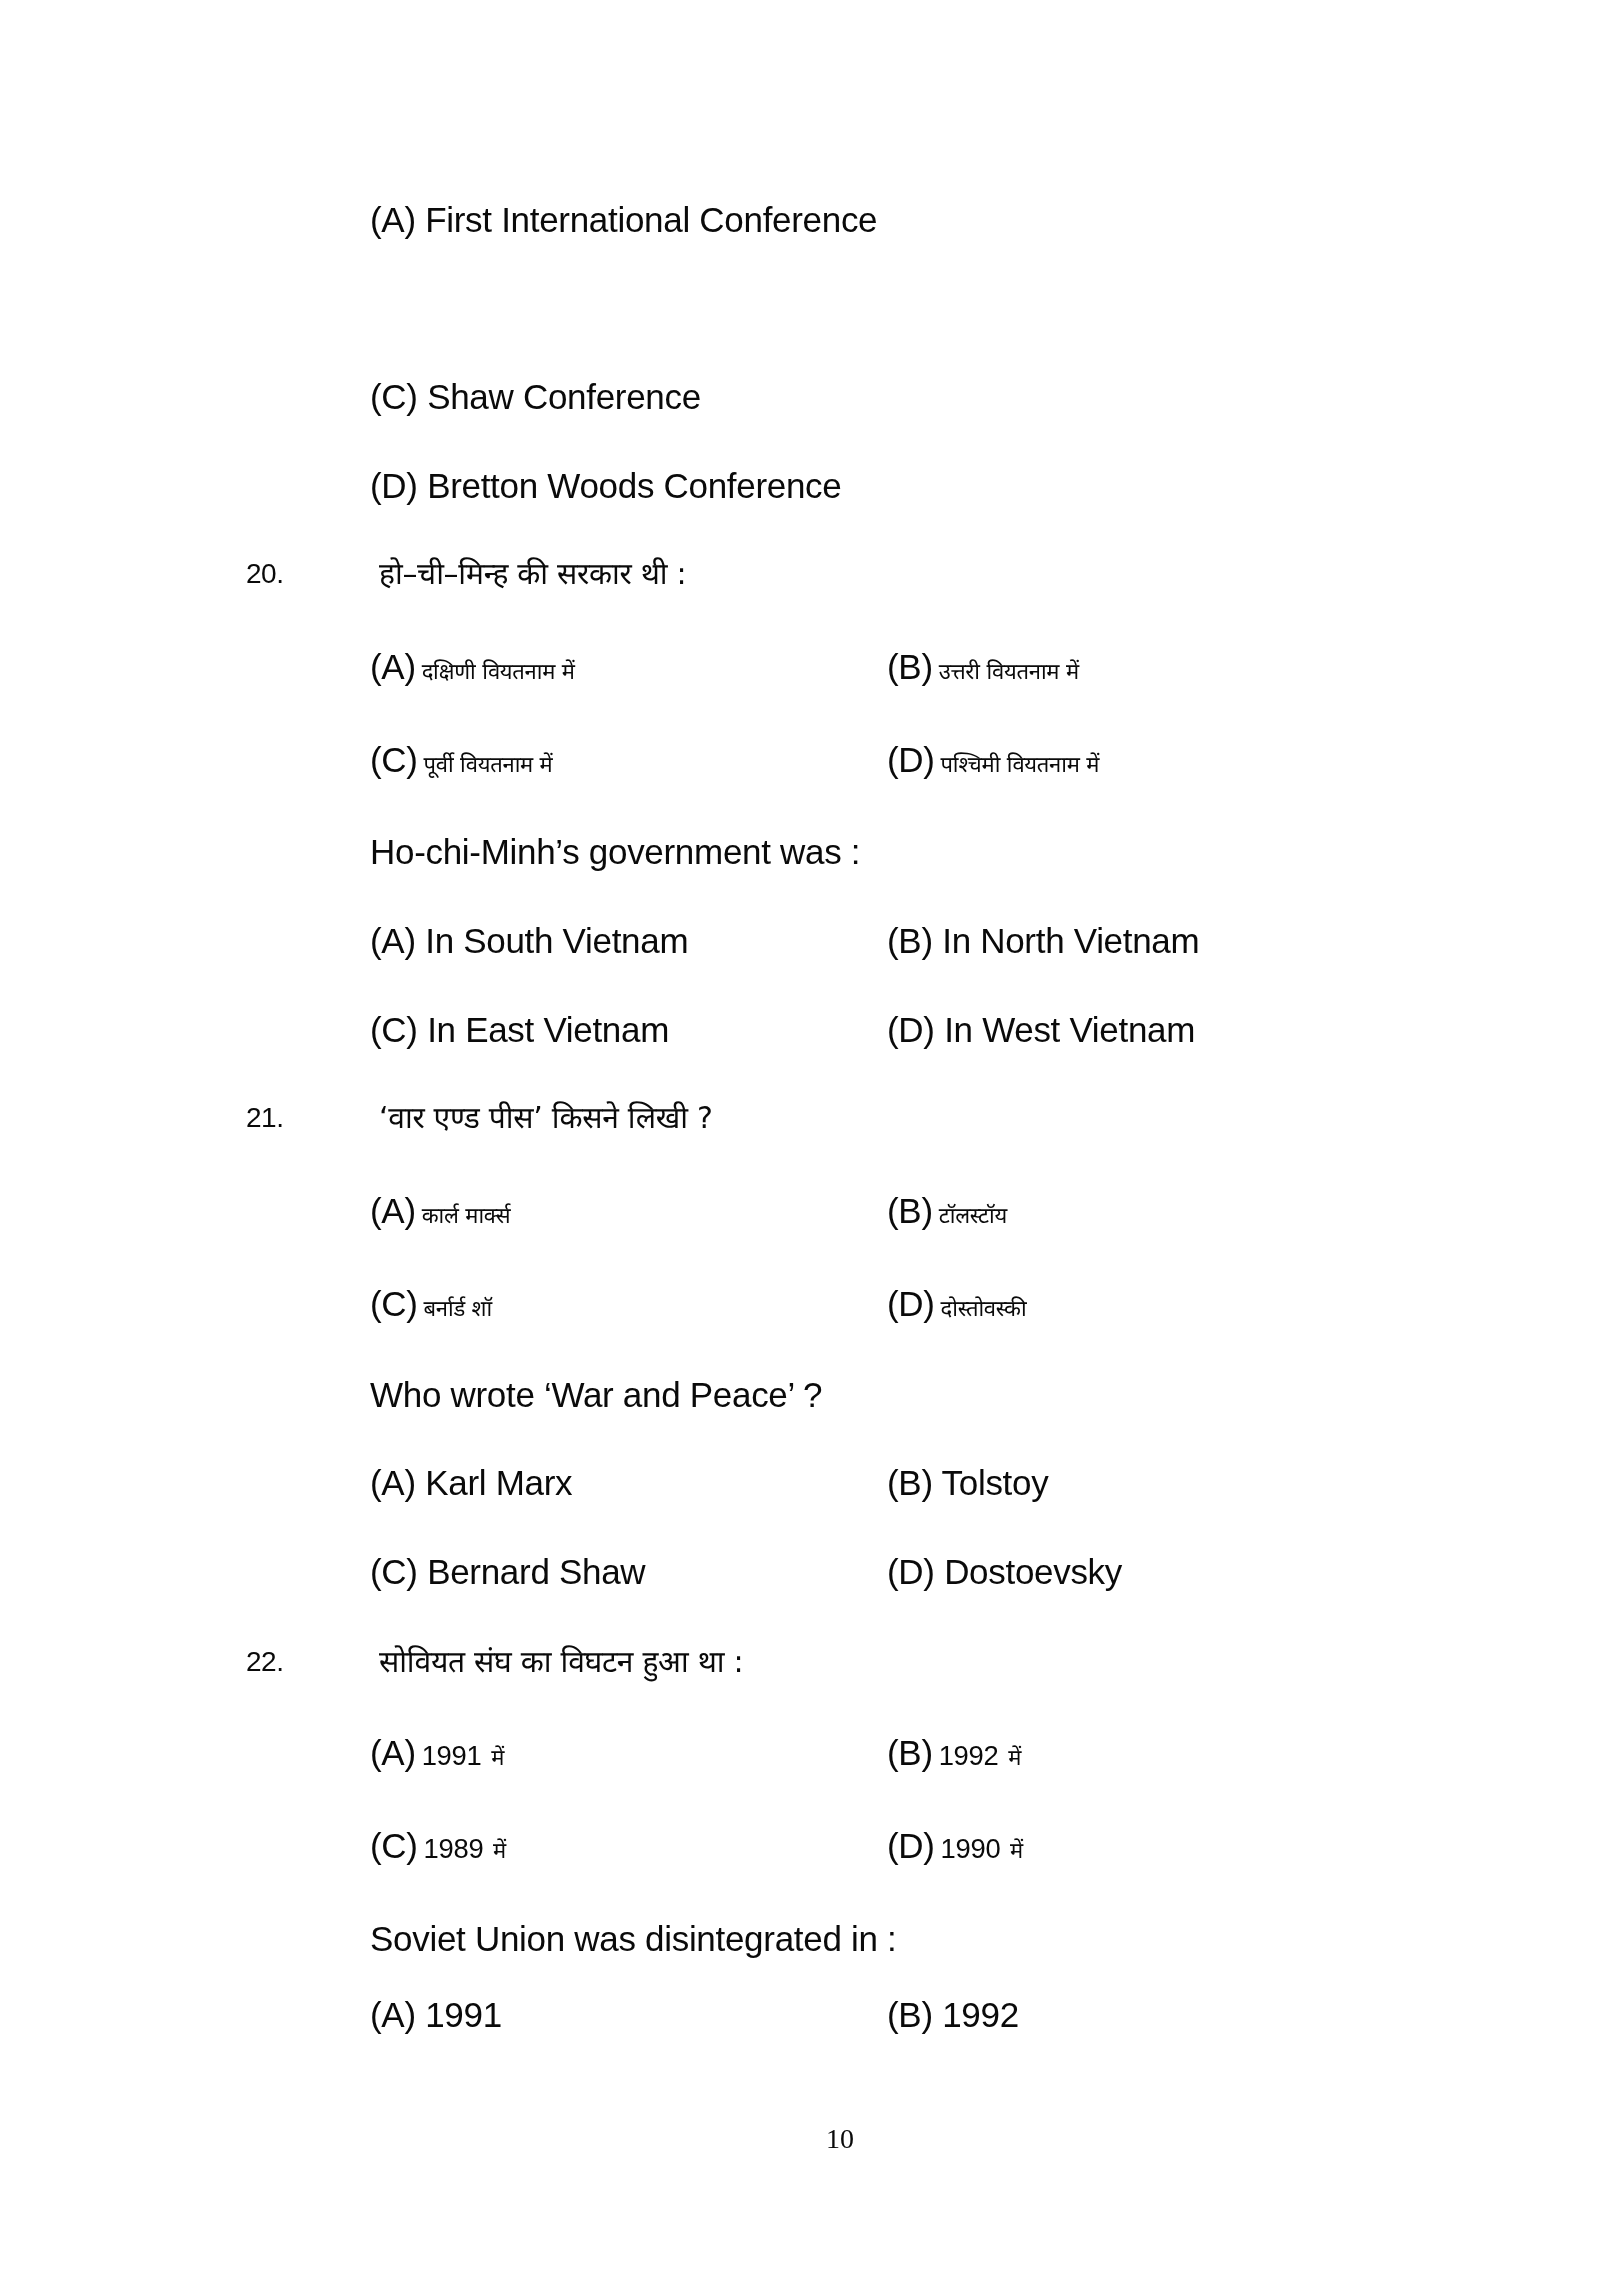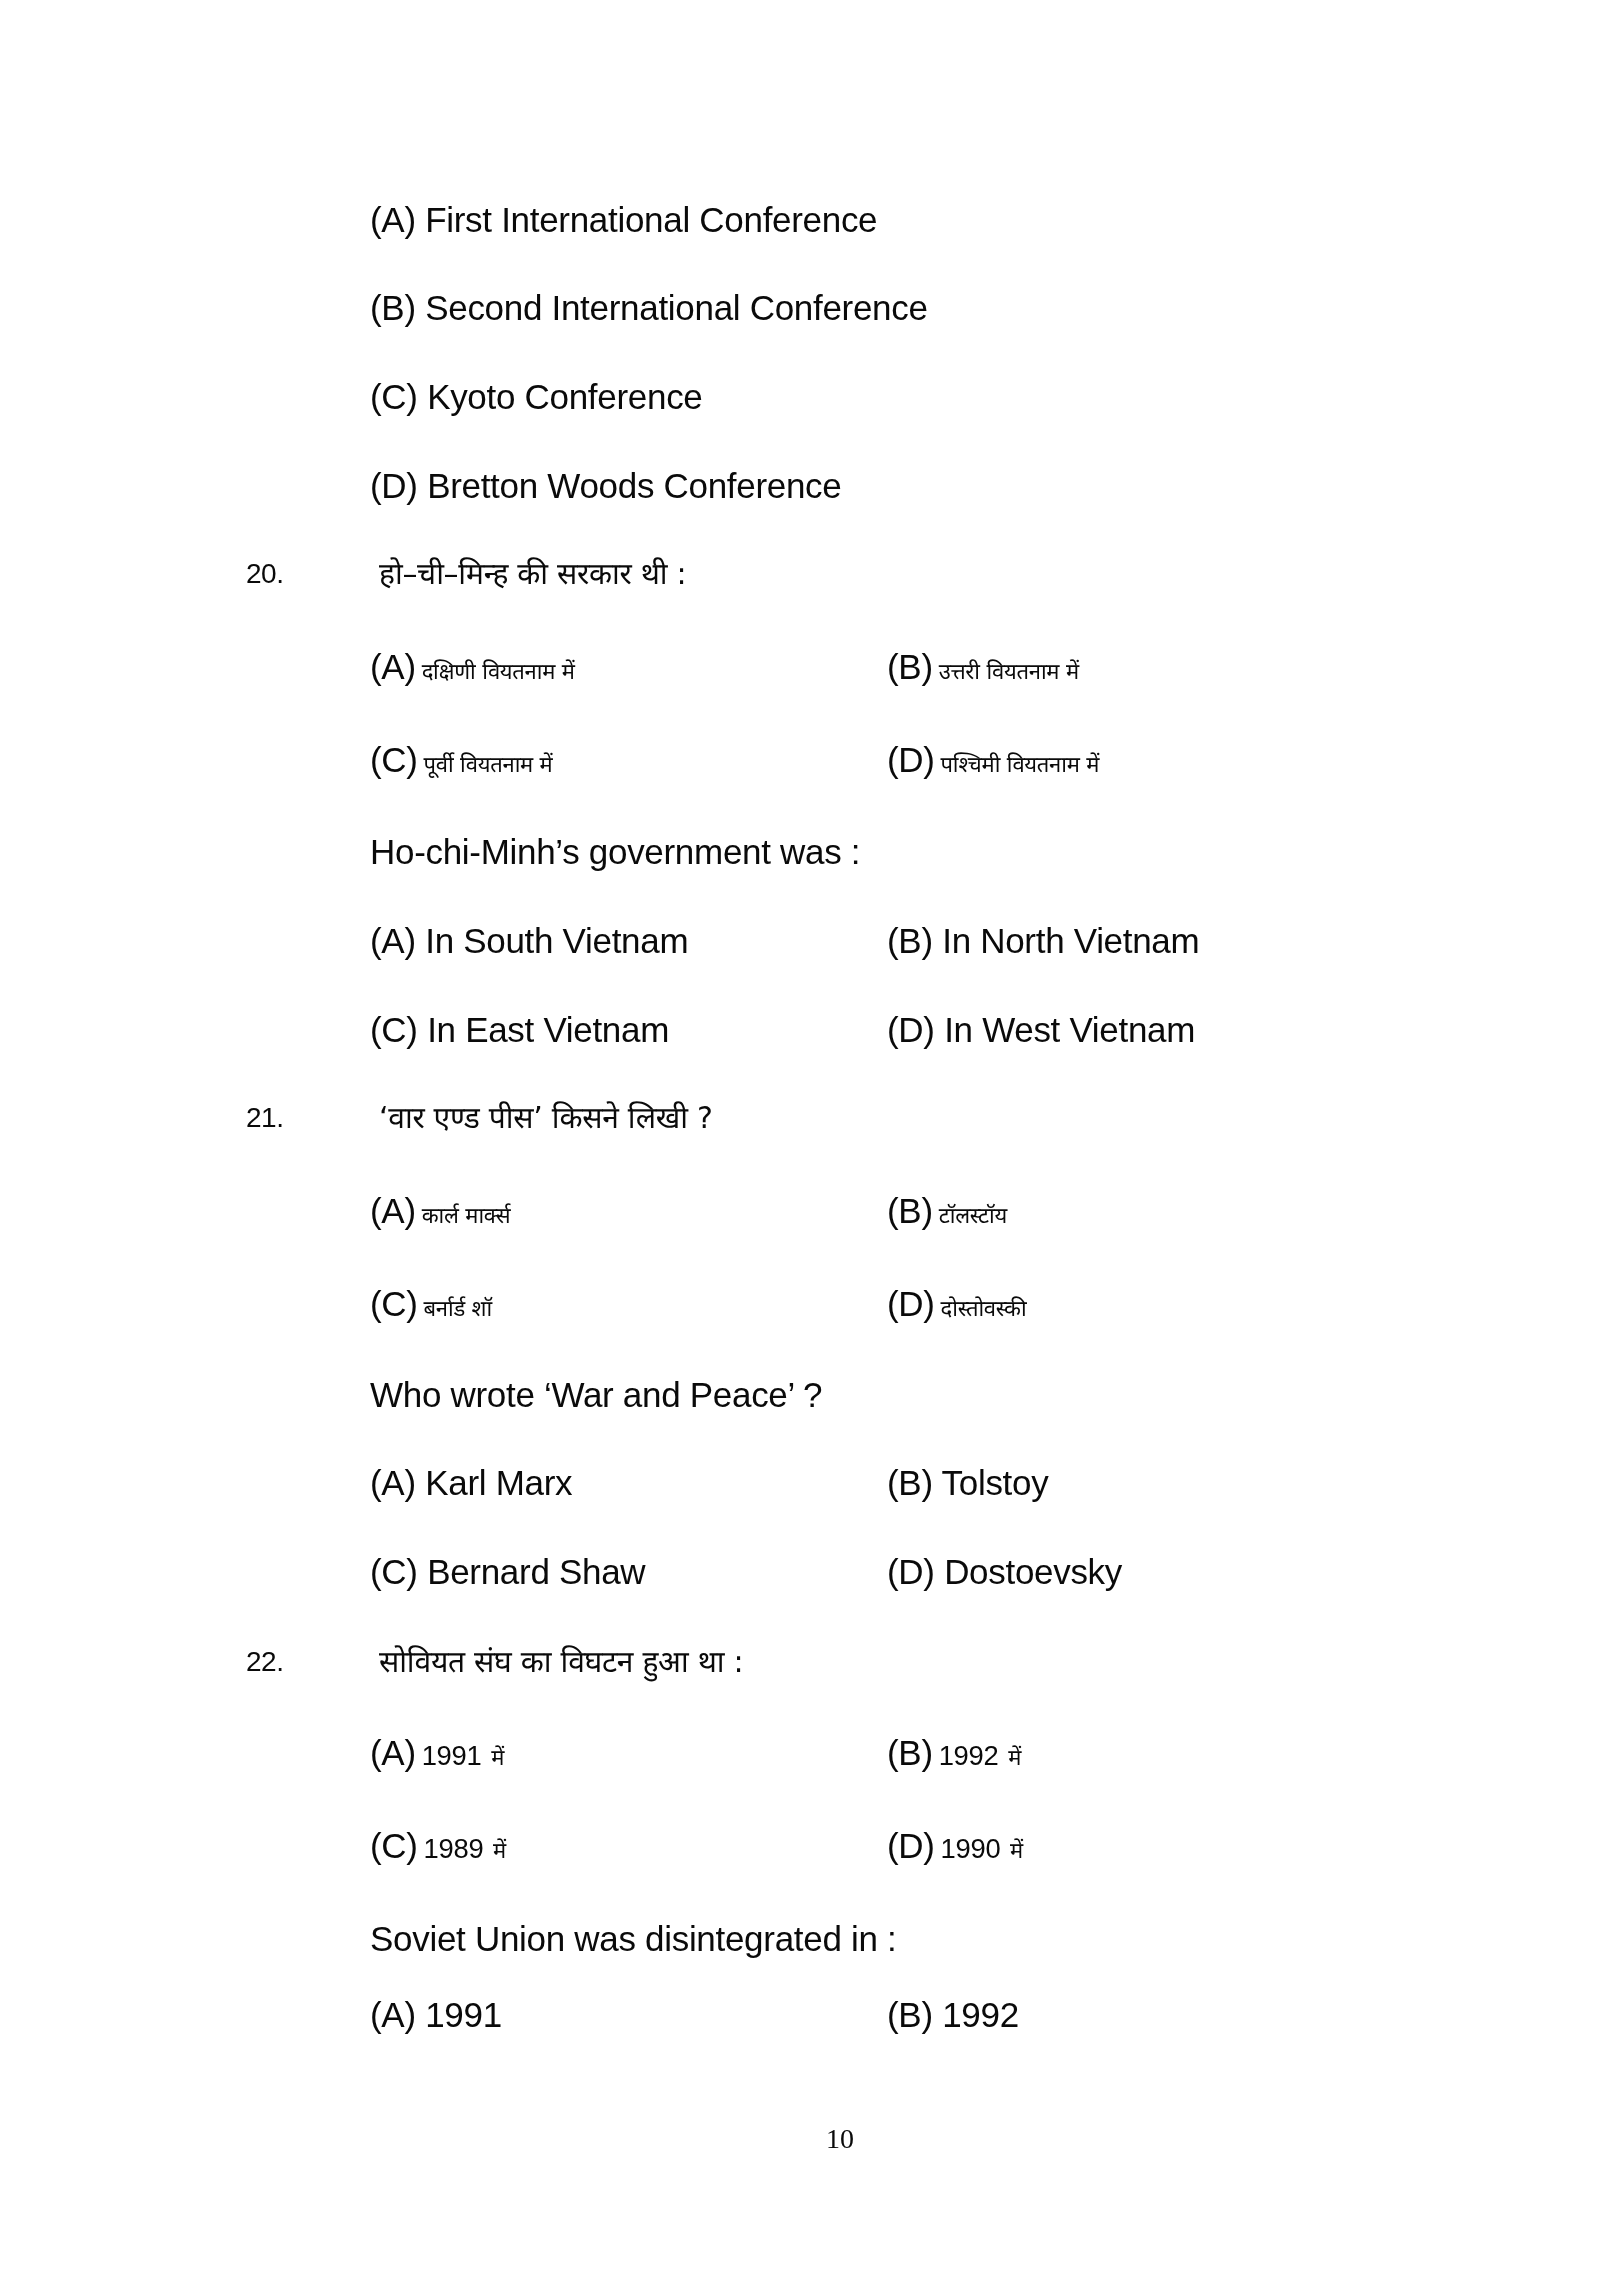--- a/index.html
+++ b/index.html
@@ -21,27 +21,23 @@
 </style>
 </head>
 <body>
 
 <div class="page">
 
   <div class="line opt-l" style="top:198px">
     <span>(A)</span>
     <span>First International Conference</span>
   </div>
-  <div class="line opt-l" style="top:286px">
-    <span>(B)</span>
-    <span>Second International Conference</span>
-  </div>
   <div class="line opt-l" style="top:375px">
     <span>(C)</span>
-    <span>Kyoto Conference</span>
+    <span>Shaw Conference</span>
   </div>
   <div class="line opt-l" style="top:464px">
     <span>(D)</span>
     <span>Bretton Woods Conference</span>
   </div>
 
   <div class="qnum" style="top:552px">20.</div>
   <div class="line qtext" style="top:552px">हो–ची–मिन्ह की सरकार थी :</div>
 
   <div class="line opt-l" style="top:645px">

